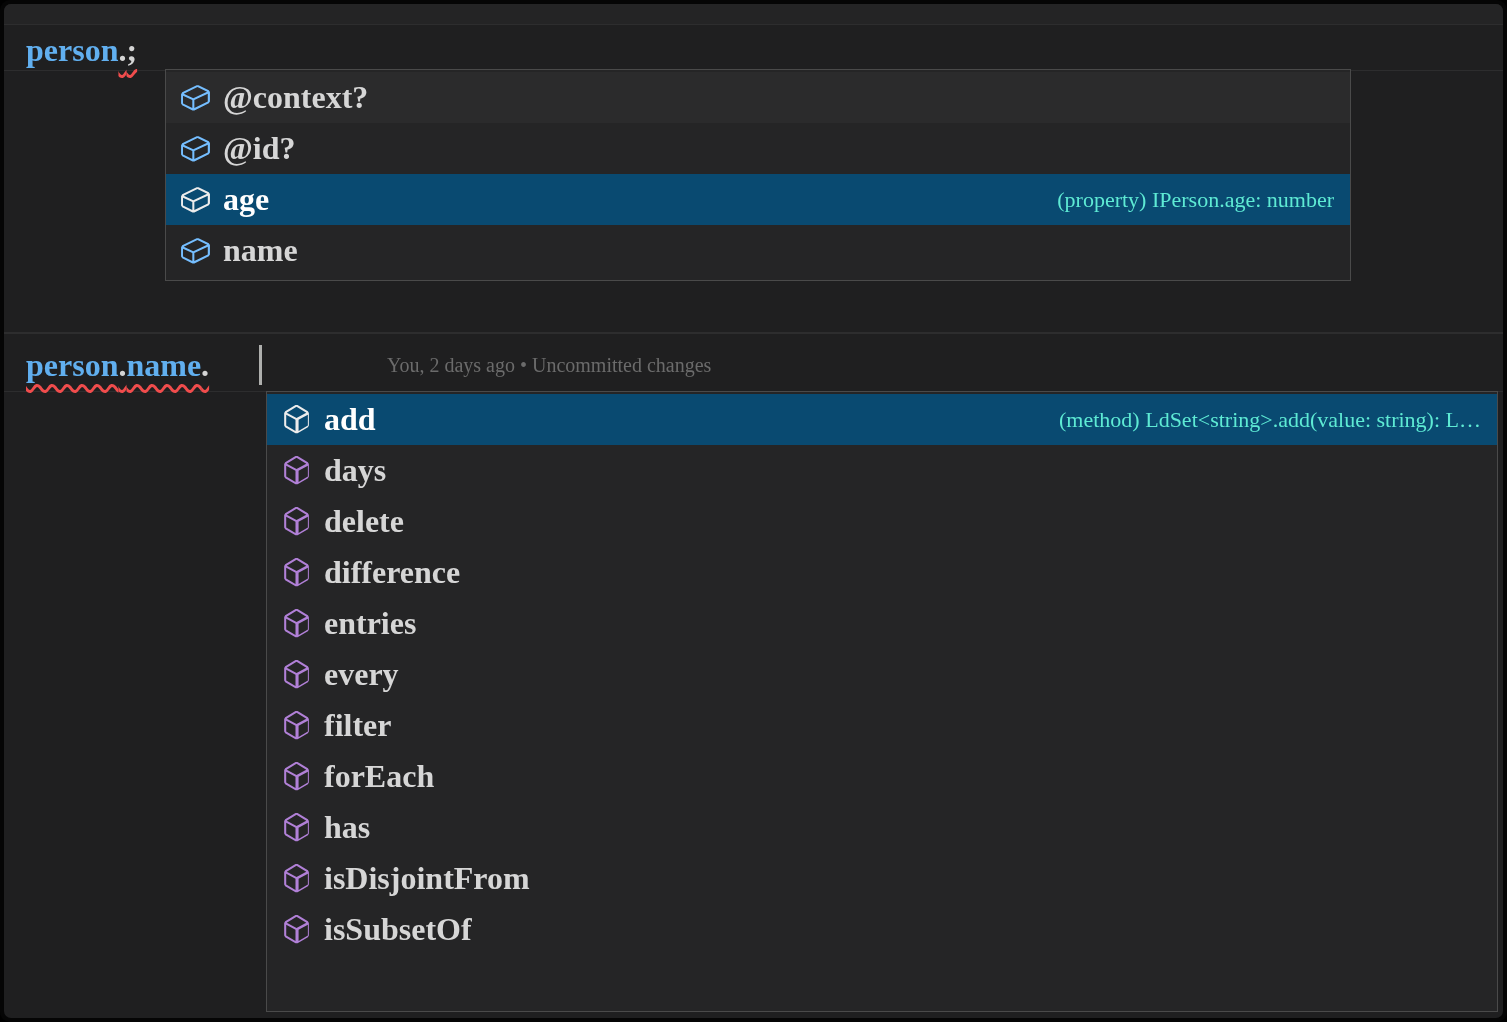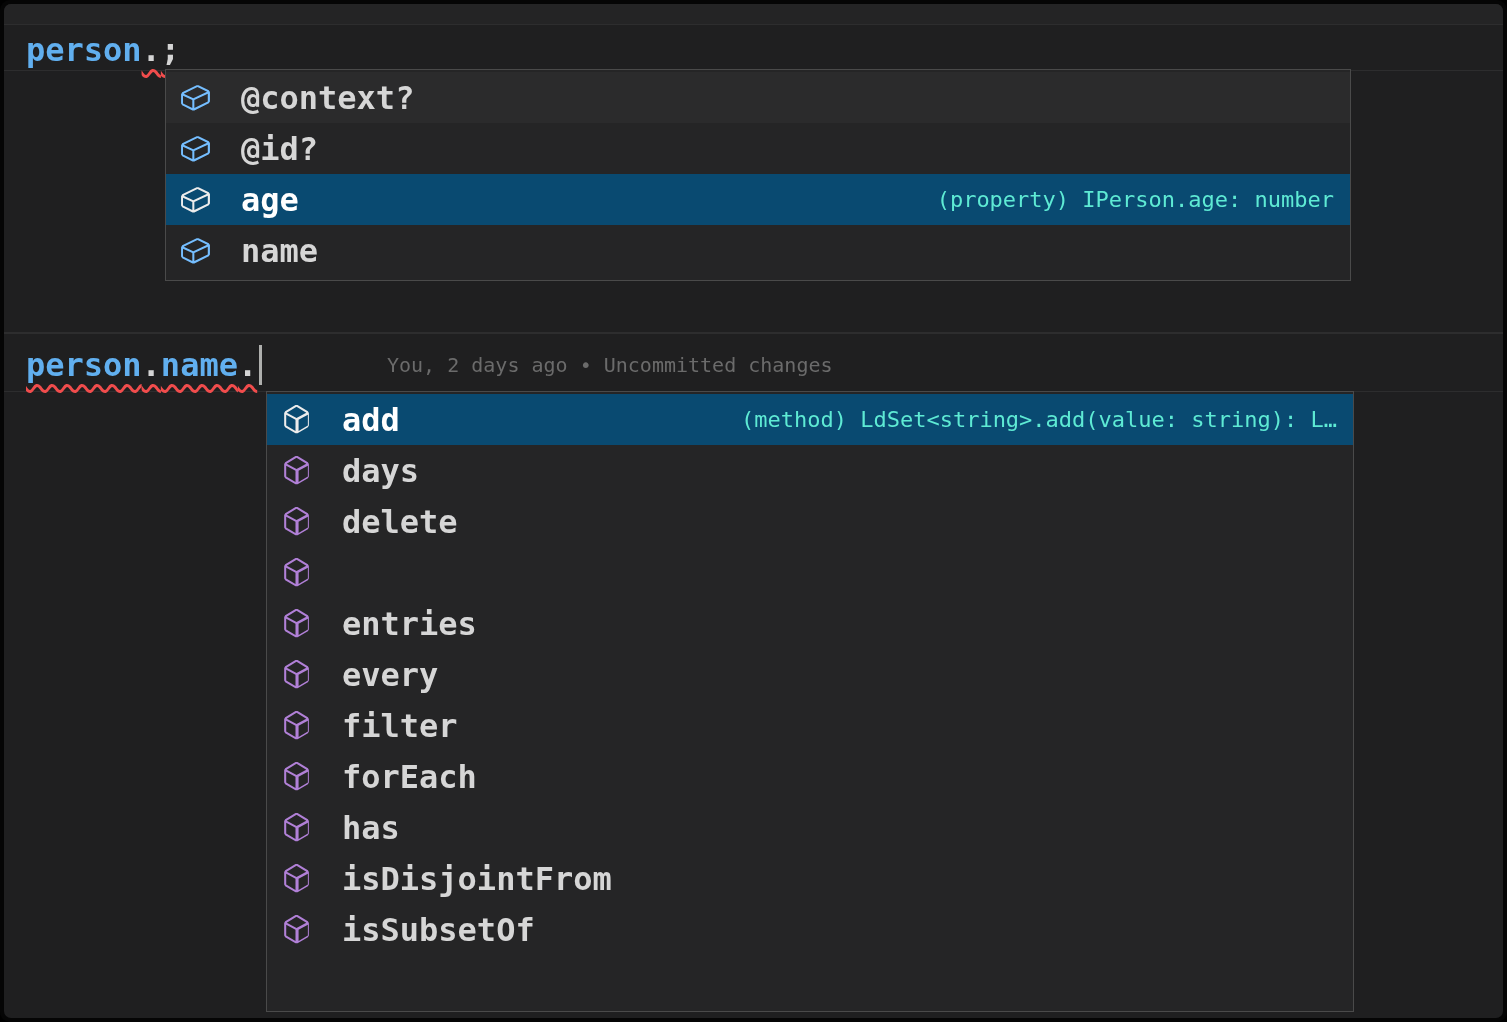--- a/index.html
+++ b/index.html
@@ -3,21 +3,21 @@
 <meta charset="utf-8">
 <style>
   html,body { margin:0; padding:0; background:#000; }
   .screen {
     position:relative; width:1507px; height:1022px;
     background:#050505; border-radius:10px; overflow:hidden;
     font-family:"DejaVu Sans Mono","Liberation Mono",monospace;
   }
   .editor {
     position:absolute; left:4px; top:4px; right:4px; bottom:4px;
-    background:#1f1f20; border-radius:7px; overflow:hidden;
+    background:#1f1f20; border-radius:7px; overflow:hidden;font-family:Liberation Serif, serif;
   }
   
   .top-band {
     position:absolute; left:0; top:0; width:100%; height:20px;
     background:#242425; border-bottom:1px solid #2d2d2e;
   }
   .hline { position:absolute; left:0; width:100%; height:1px; background:#2d2d2e; }
   .hline.l1b { top:66px; }
   .hline.l2a { top:328px; height:2px; }
   .hline.l2b { top:387px; }
@@ -37,25 +37,25 @@
   .blame {
     position:absolute; left:383px; top:339px; height:44px; display:flex; align-items:center;
     color:#6b6b6b; font-size:20px; font-weight:normal; white-space:pre;
   }
 
   .suggest {
     position:absolute; background:#252526; border:1.5px solid #4a4a4a;
     box-sizing:border-box; padding-top:2px;
   }
   .suggest.top { left:161px; top:65px;  width:1186px; height:212px; }
-  .suggest.bottom { left:262px; top:387px; width:1088px; height:621px; }
+  .suggest.bottom { left:262px; top:387px; width:1232px; height:621px; }
 
   .row {
     height:51px; display:flex; align-items:center;
-    padding:0 16px 0 13px; box-sizing:border-box; gap:29px;
+    padding:0 16px 0 13px; box-sizing:border-box; gap:11px;
   }
   .row .icon { width:33px; height:33px; flex:0 0 33px; display:flex; align-items:center; }
   .row .icon svg { display:block; }
   .row .label { color:#d6d6d6; font-size:32px; font-weight:bold; white-space:pre; }
   .row .detail { margin-left:auto; color:#5eead4; font-size:22px; white-space:pre; }
   .row.kind-field  .icon { color:#75beff; }
   .row.kind-method .icon { color:#b180d7; }
   .row.hovered { background:#2b2b2c; }
   .row.selected { background:#094a71;justify-content:space-between; }
   .row.selected .icon { color:#ececec; }
@@ -143,20 +143,21 @@
             </svg>
         </span>
         <span class="label">delete</span>
       </div>
       <div class="row kind-method">
         <span class="icon">
           <svg width="33" height="33" viewBox="0 0 16 16">
               <path fill="currentColor" d="M13.51 4l-5-3h-1l-5 3-.49.86v6l.49.85 5 3h1l5-3 .49-.85v-6L13.51 4zm-6 9.56l-4.5-2.7V5.7l4.5 2.45v5.41zm.5-6.28L3.27 4.7l4.74-2.84 4.74 2.84-4.74 2.58zm5.5 3.58l-4.5 2.7V8.15l4.5-2.45v5.16z"></path>
             </svg>
         </span>
+        <span class="label">difference</span>
       </div>
       <div class="row kind-method">
         <span class="icon">
           <svg width="33" height="33" viewBox="0 0 16 16">
               <path fill="currentColor" d="M13.51 4l-5-3h-1l-5 3-.49.86v6l.49.85 5 3h1l5-3 .49-.85v-6L13.51 4zm-6 9.56l-4.5-2.7V5.7l4.5 2.45v5.41zm.5-6.28L3.27 4.7l4.74-2.84 4.74 2.84-4.74 2.58zm5.5 3.58l-4.5 2.7V8.15l4.5-2.45v5.16z"></path>
             </svg>
         </span>
         <span class="label">entries</span>
       </div>
       <div class="row kind-method">

